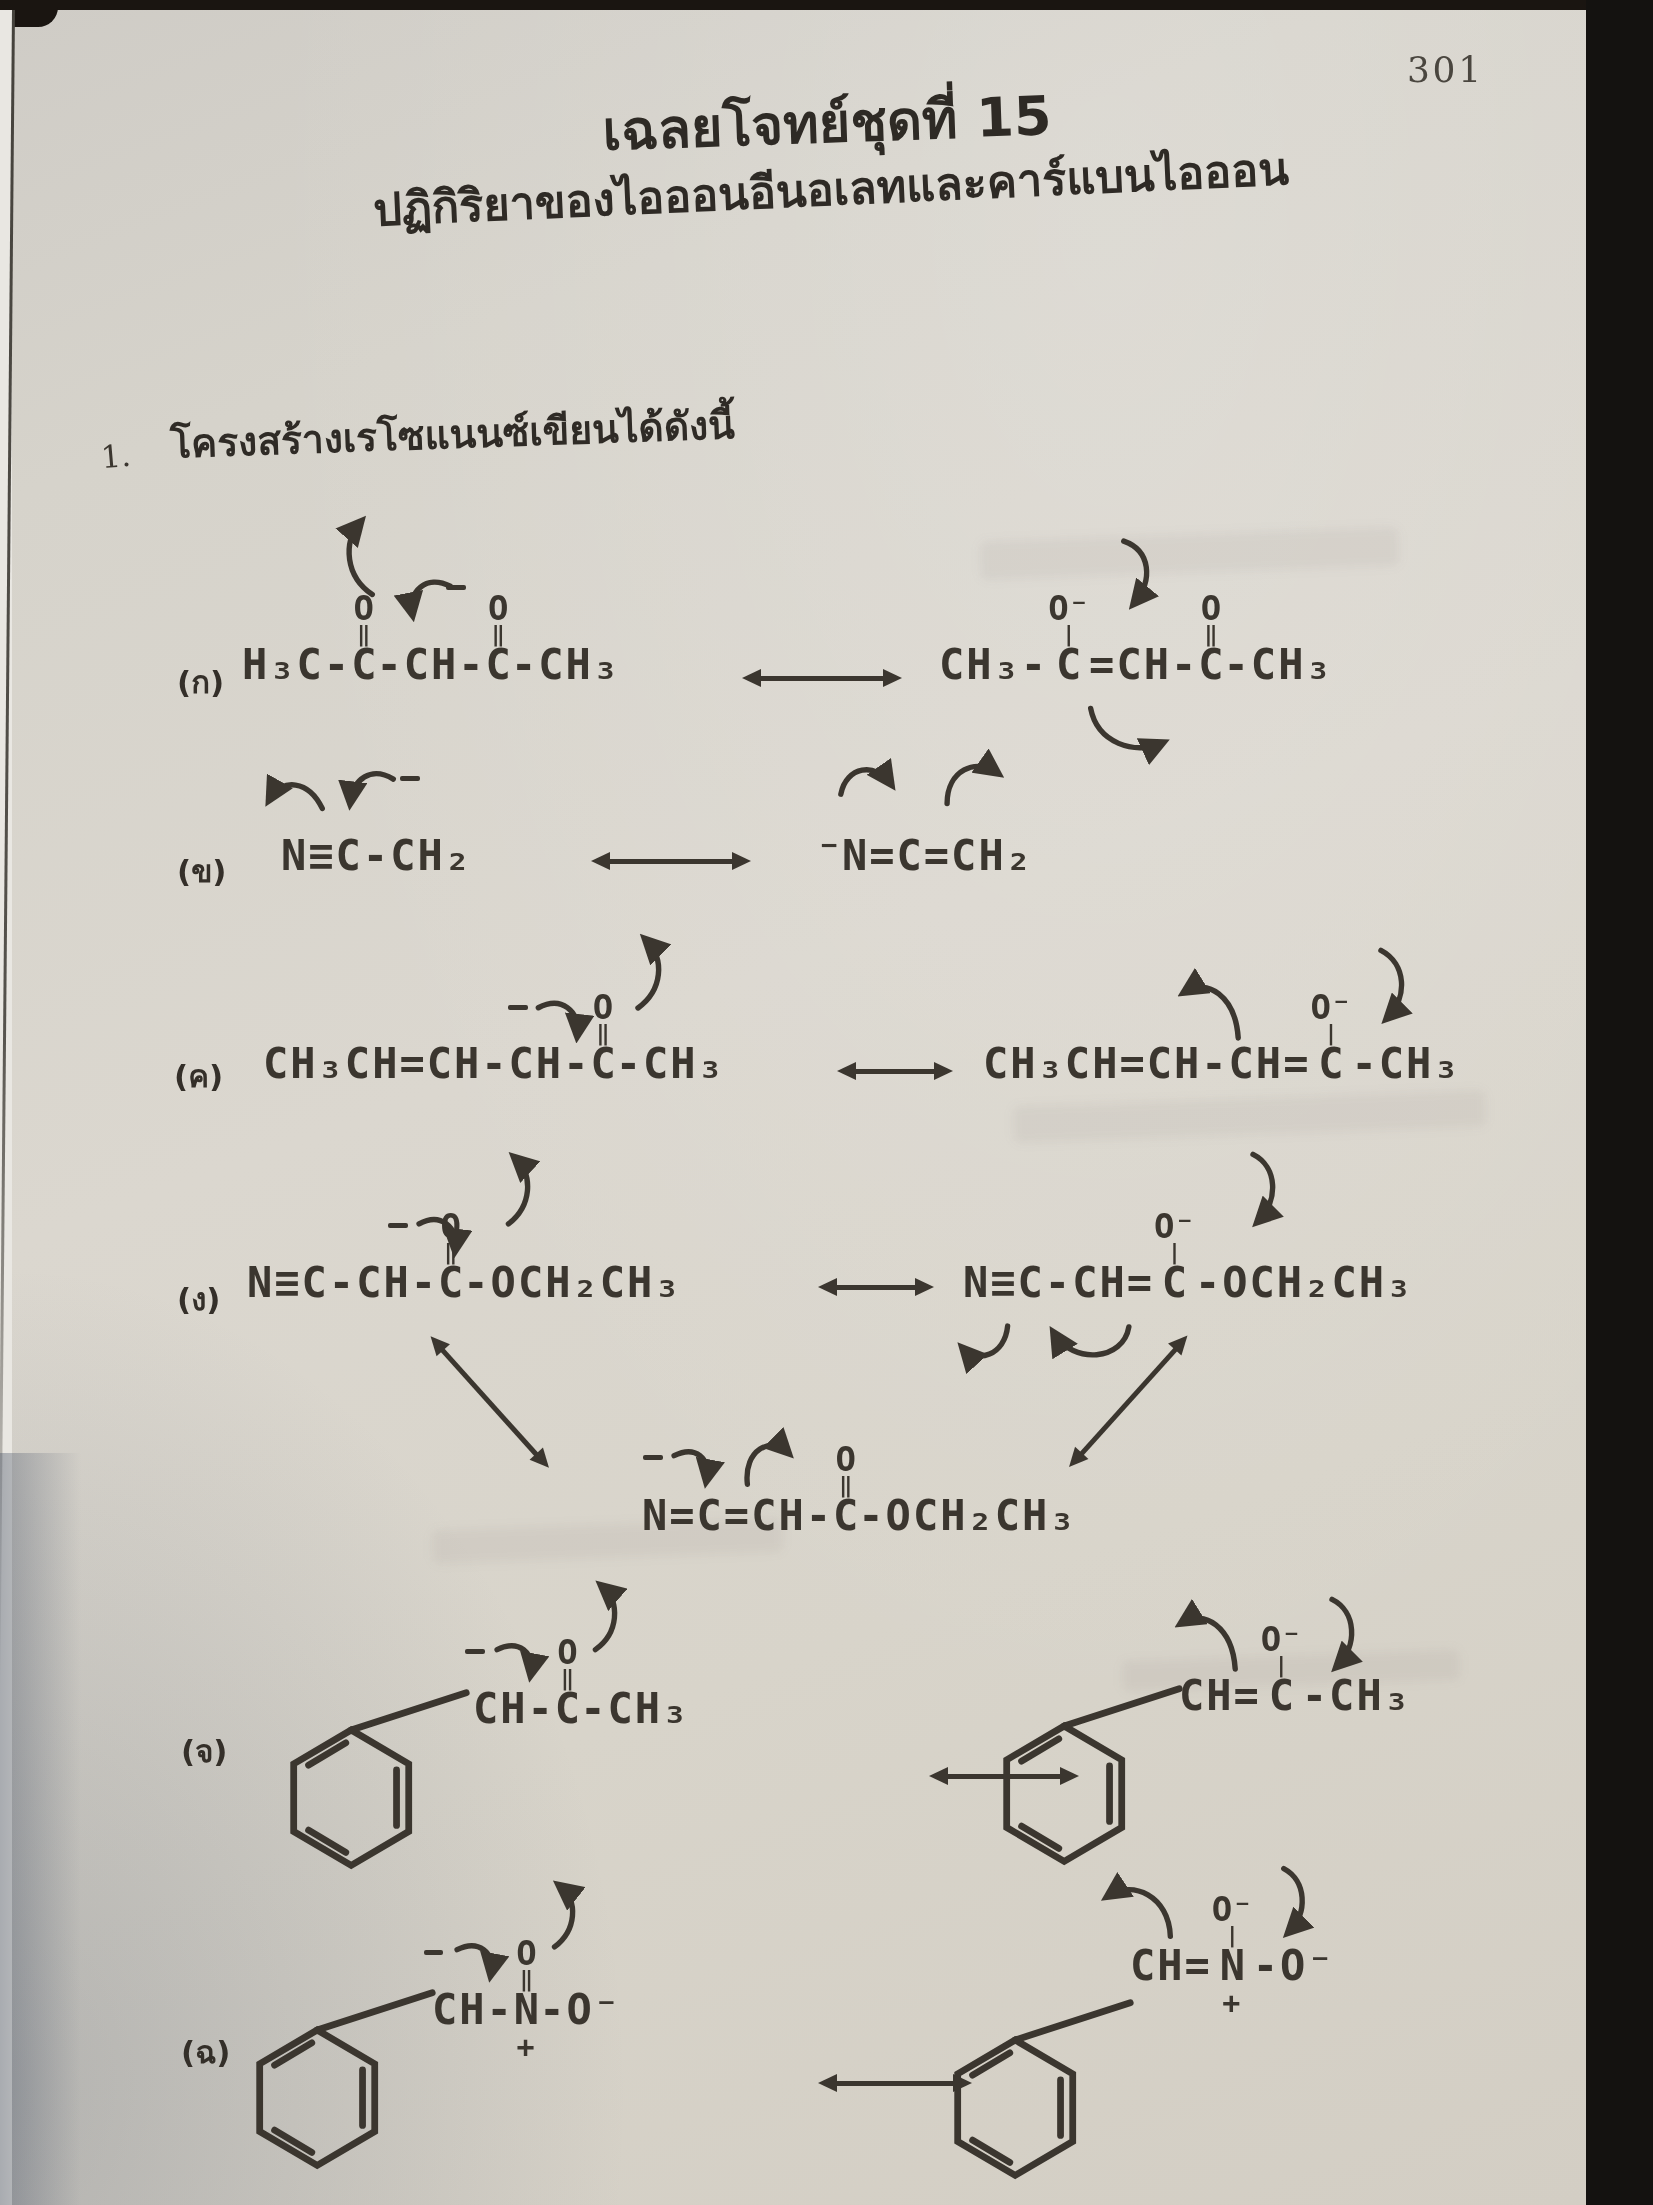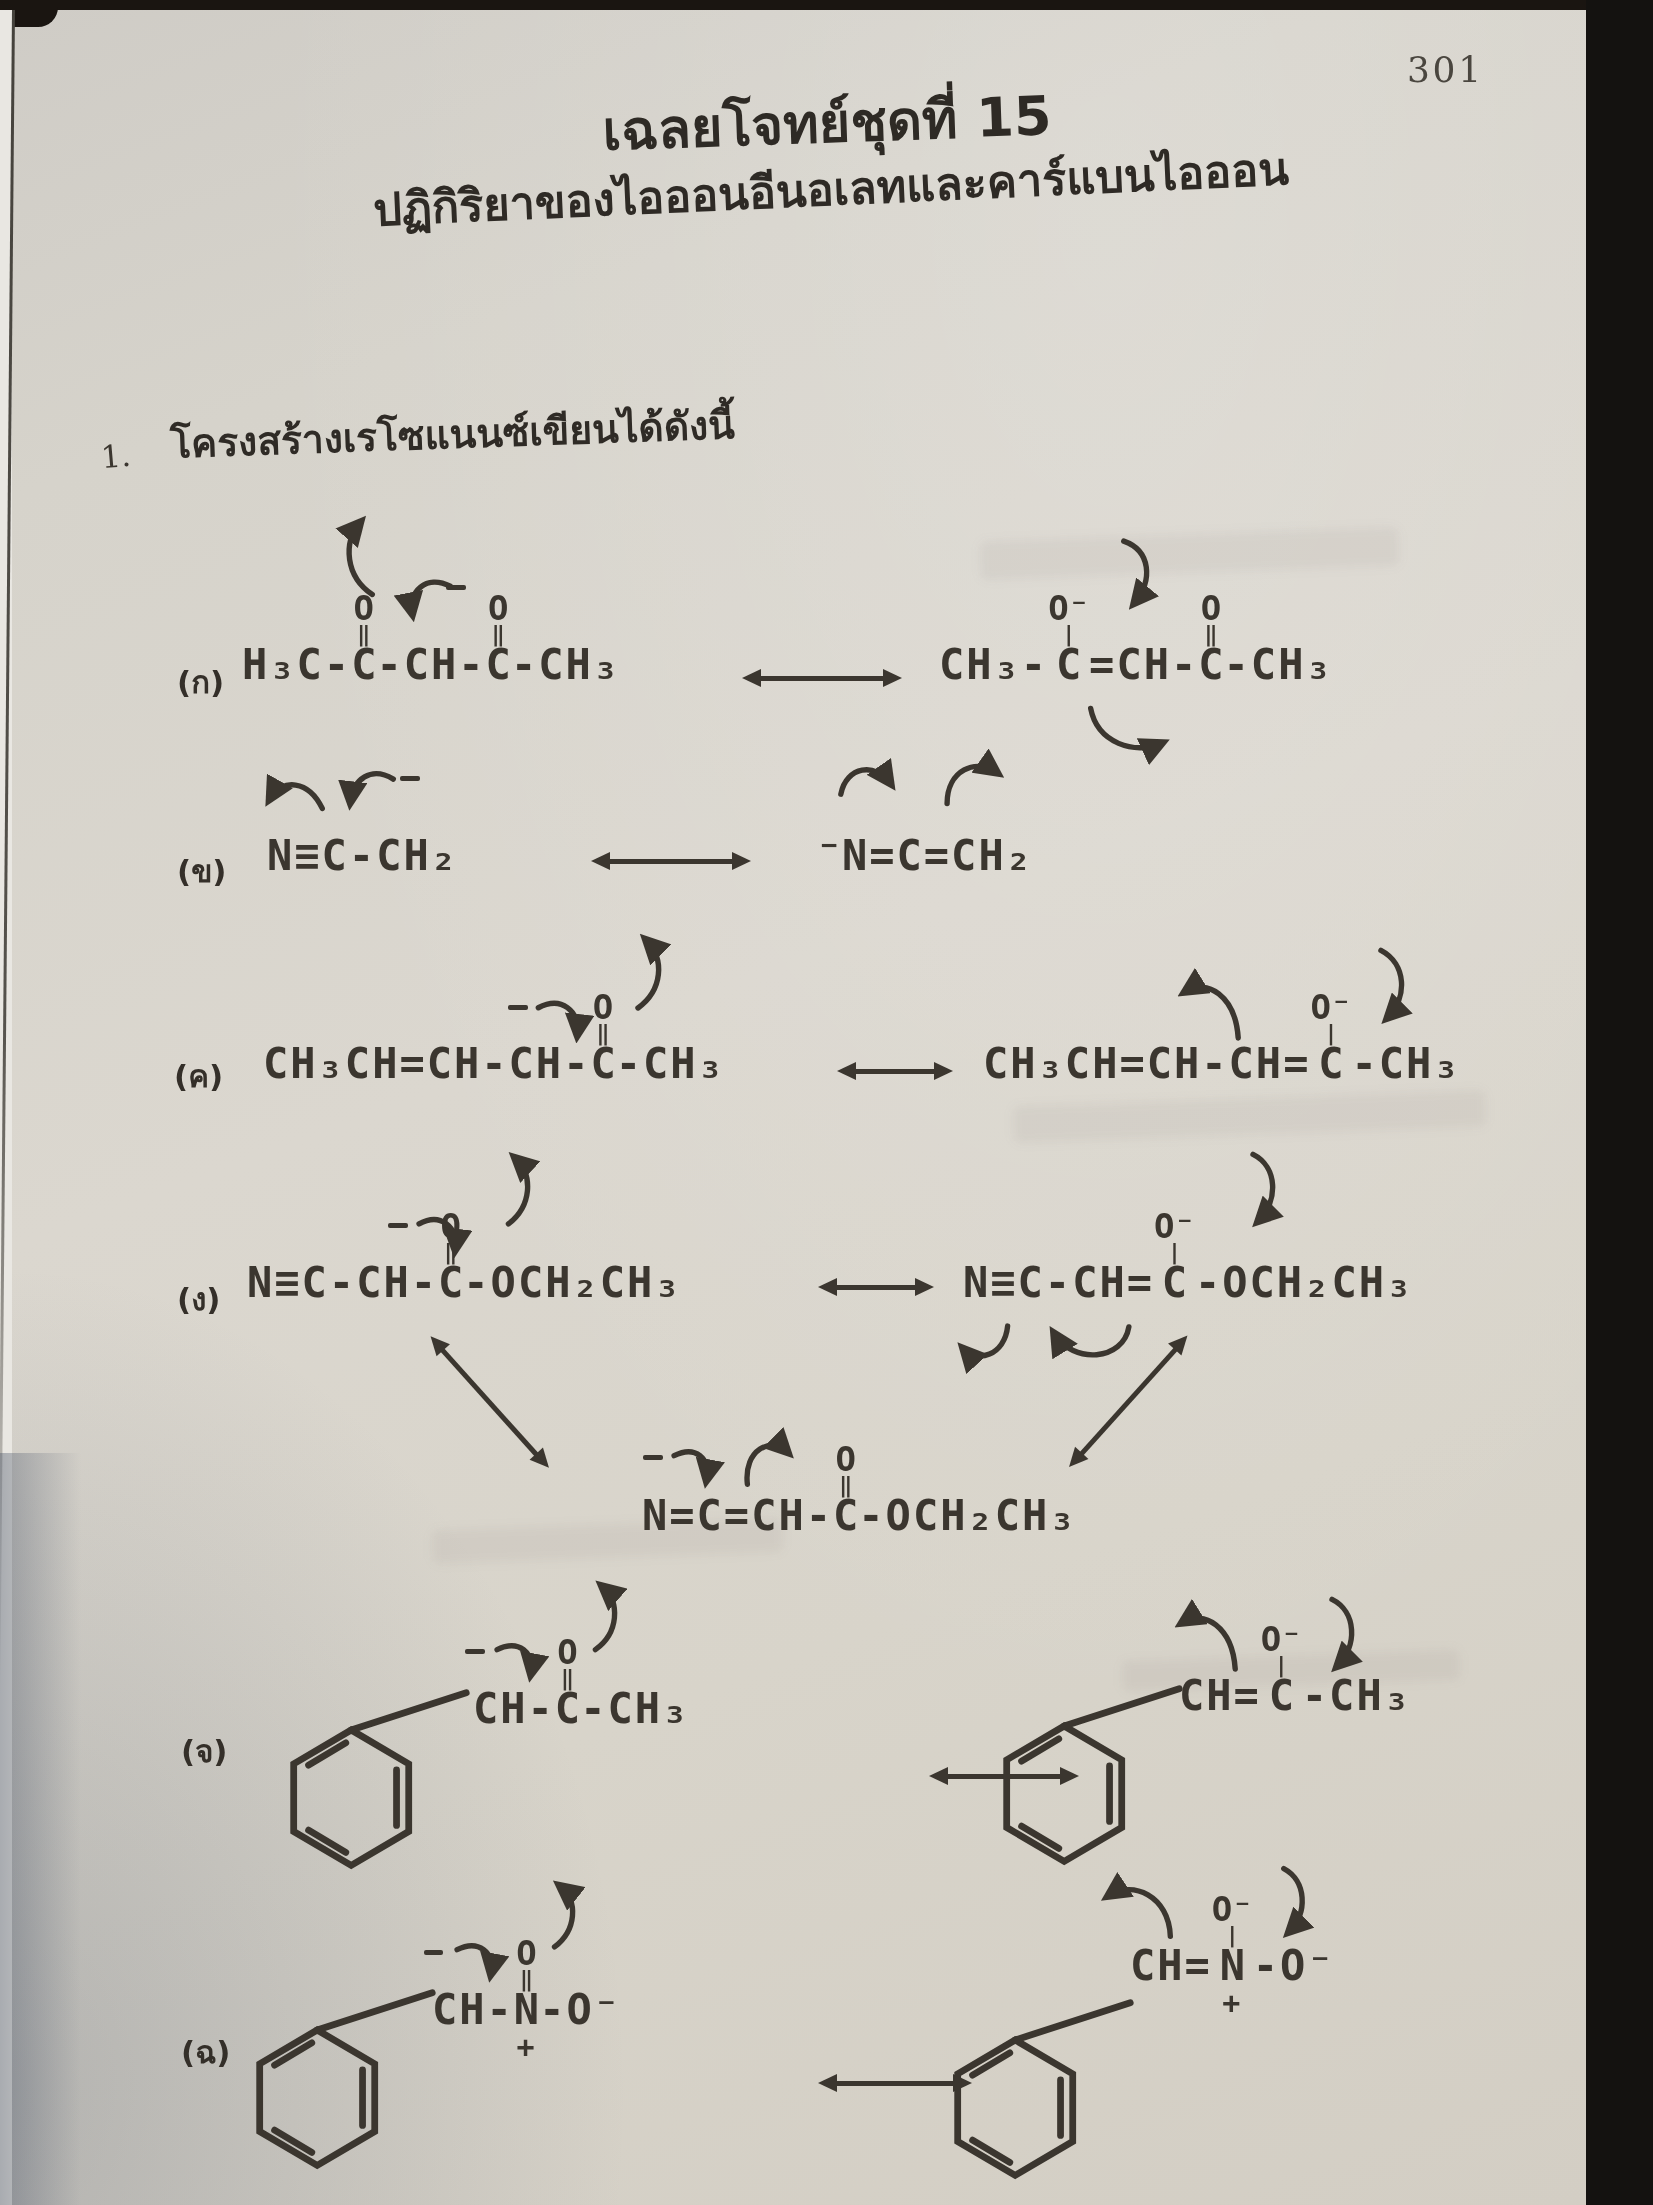--- a/index.html
+++ b/index.html
@@ -91,21 +91,21 @@
   <div class="dbar" style="left:758px;top:676px;width:128px;"></div>
   <div class="struct" style="left:939px;top:591px;"><span class="tok">CH₃-</span><span class="stack"><span class="stop">O⁻</span><span class="sbond">|</span><span class="satom">C</span></span><span class="tok">=CH-</span><span class="stack"><span class="stop">O</span><span class="sbond">‖</span><span class="satom">C</span></span><span class="tok">-CH₃</span></div>
   <svg class="carr" style="left:1113px;top:534px;" width="47" height="76" viewBox="0 0 70 112">
       <path d="M 16,10 C 56,24 60,68 32,102" marker-end="url(#ah)"></path>
     </svg>
   <svg class="carr" style="left:1081px;top:703px;" width="91" height="57" viewBox="0 0 135 85">
       <path d="M 14,8 C 24,60 80,78 120,60" marker-end="url(#ah)"></path>
     </svg>
 
   <div class="rowlabel" style="left:177px;top:846px;">(ข)</div>
-  <div class="struct" style="left:267px;top:834px;"><span class="tok">N≡C-CH₂</span></div>
+  <div class="struct" style="left:281px;top:834px;"><span class="tok">N≡C-CH₂</span></div>
   <svg class="carr" style="left:263px;top:776px;" width="64" height="42" viewBox="0 0 95 62">
       <path d="M 88,48 C 68,6 28,2 10,34" marker-end="url(#ah)"></path>
     </svg>
   <div class="mdash" style="left:400px;top:776px;width:20px;"></div>
   <svg class="carr" style="left:341px;top:768px;" width="57" height="45" viewBox="0 0 85 66">
       <path d="M 78,16 C 45,-4 18,16 14,50" marker-end="url(#ah)"></path>
     </svg>
   <div class="dbar" style="left:607px;top:859px;width:128px;"></div>
   <div class="struct" style="left:821px;top:834px;"><span class="supc">−</span><span class="tok">N=C=CH₂</span></div>
   <svg class="carr" style="left:834px;top:762px;" width="64" height="47" viewBox="0 0 95 70">

